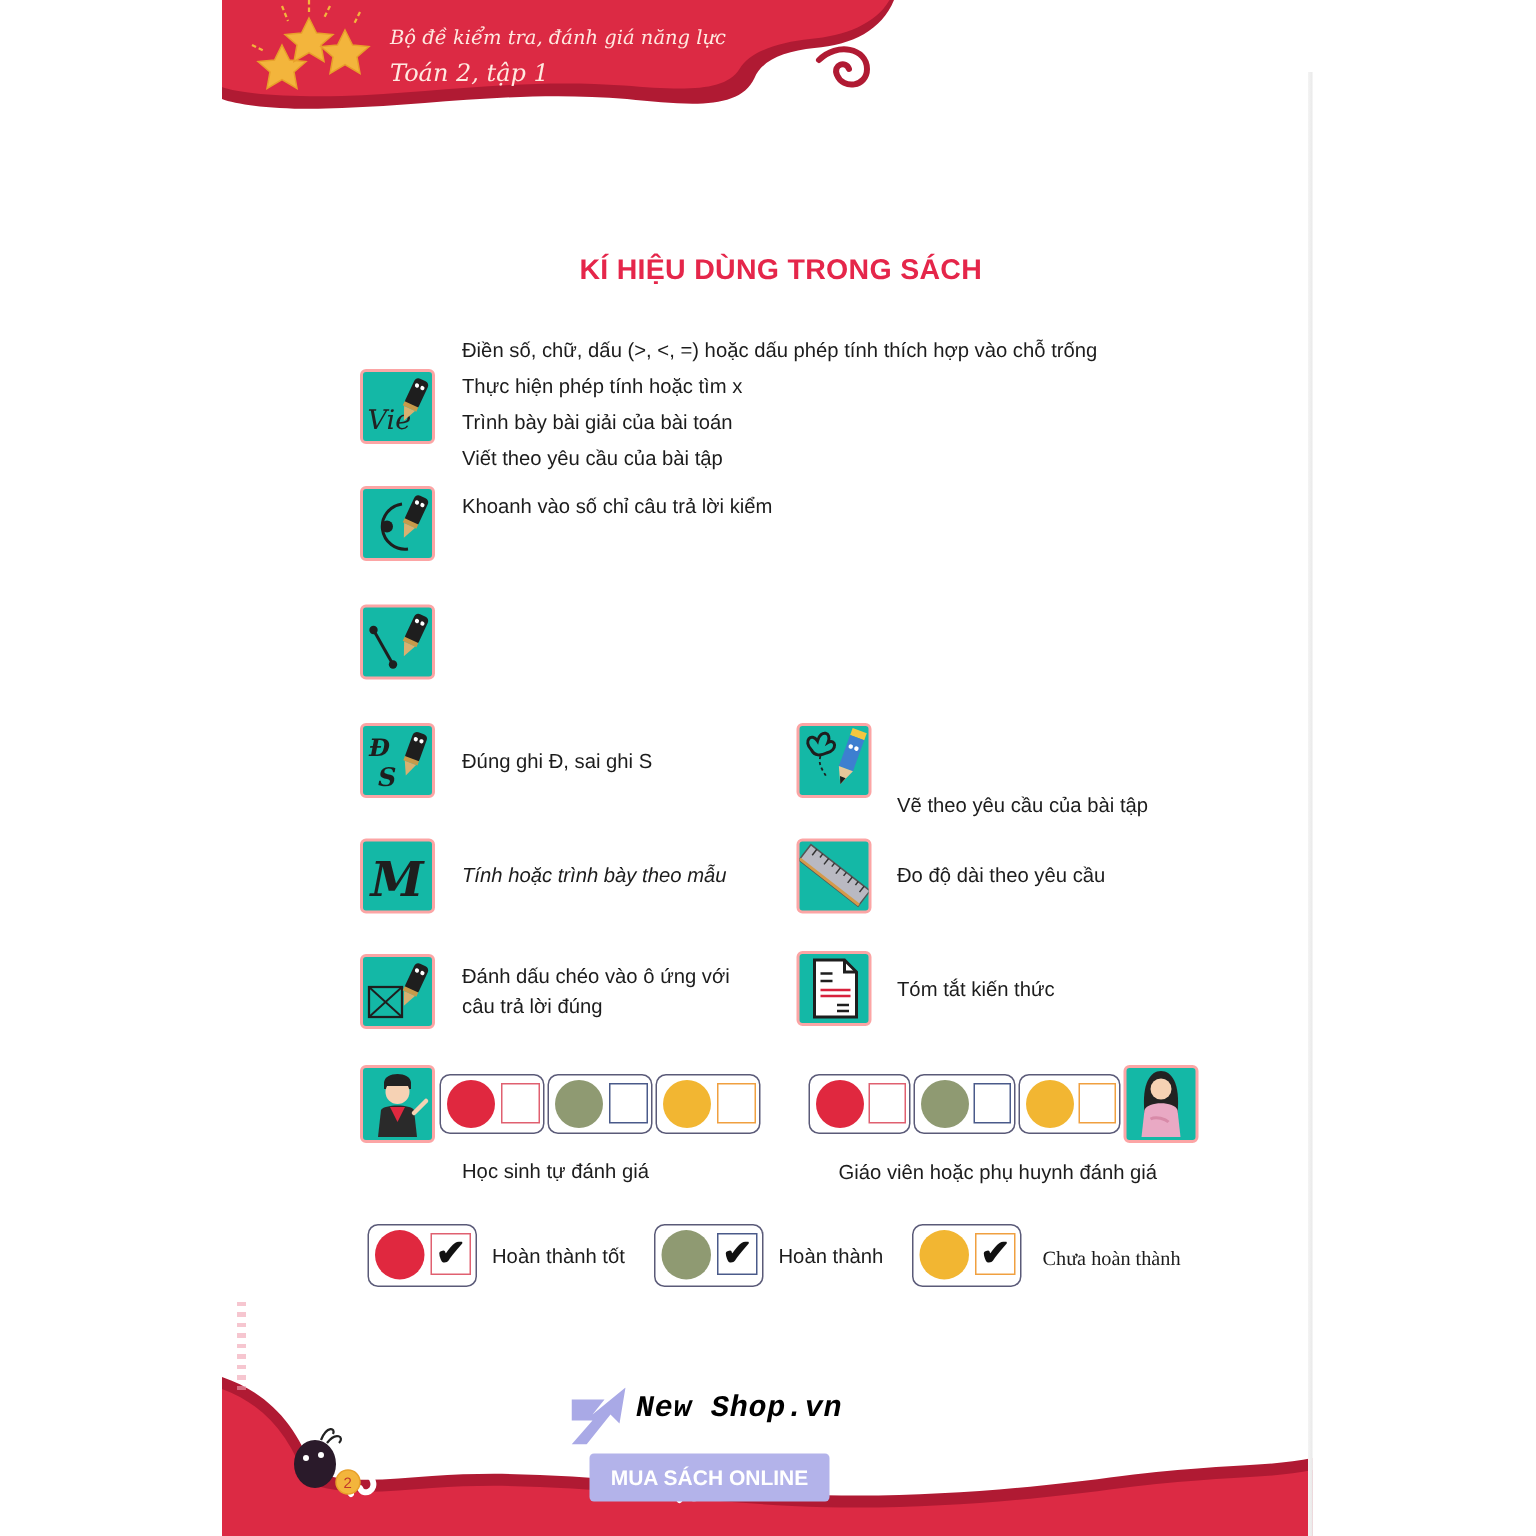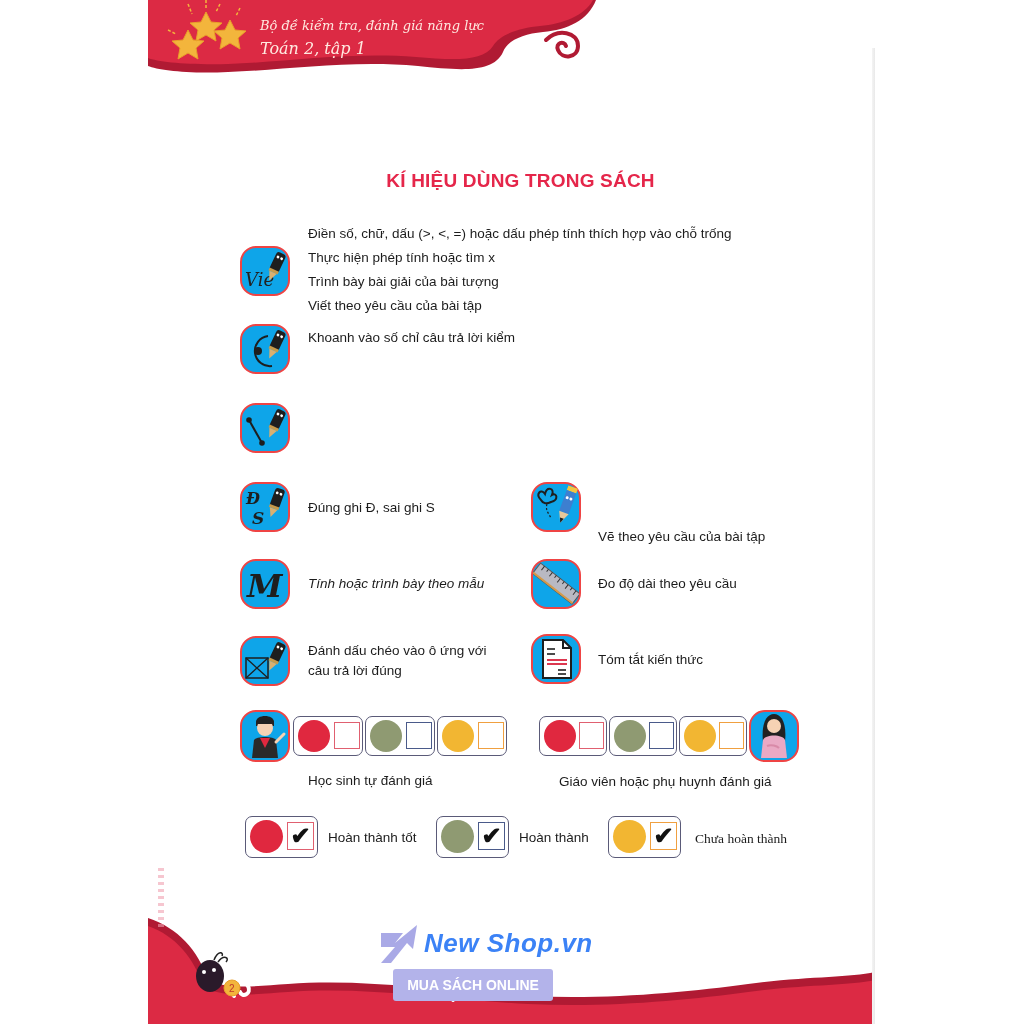--- a/index.html
+++ b/index.html
@@ -23,34 +23,34 @@
   }
   .header-sub { font-size: 13px; line-height: 16px; }
   .header-title { font-size: 16px; line-height: 22px; margin-top: 4px; }
 
   .page-title {
     position: absolute; left: 0; width: 745px; top: 170px; text-align: center;
     font-weight: bold; font-size: 19px; color: #e5264a; letter-spacing: 0.2px;
   }
 
   .icon-box {
-    position: absolute; width: 50px; height: 50px; border: 2px solid #ef4444; border-radius: 16px;
-    background: #0ea5e9; box-sizing: border-box;
+    position: absolute; width: 50px; height: 50px; border: 2px solid #fca5a5; border-radius: 4px;
+    background: #14b8a6; box-sizing: border-box;
   }
   .icon-box svg { position: absolute; left: 0; top: 0; }
 
   .desc { position: absolute; font-size: 13.5px; line-height: 24px; color: #1c1c1c; }
   .desc-line { display: block; white-space: nowrap; }
 
   .mood-group { position: absolute; height: 40px; border: 1.5px solid #5a5a78; border-radius: 7px; background: #fff; box-sizing: border-box; }
   .face { position: absolute; border-radius: 50%; }
   .cb { position: absolute; background: #fff; border: 1.5px solid; box-sizing: border-box; }
 
   .caption { position: absolute; font-size: 13.5px; color: #1c1c1c; white-space: nowrap; }
-  .wm-text { position: absolute; left: 424px; top: 928px; font-size: 26px; font-weight: bold; color: #3b82f6; font-style: italic; letter-spacing: 0.5px; }
+  .wm-text { position: absolute; left: 424px; top: 928px; font-size: 20px; font-weight: bold; color: #000000; font-style: italic; letter-spacing: 0.5px; font-family: Liberation Mono, monospace; }
   .wm-button {
     position: absolute; left: 393px; top: 969px; width: 160px; height: 32px; background: #b3b3ea;
     border-radius: 3px; color: #ffffff; font-weight: bold; font-size: 14px; text-align: center; line-height: 32px;
   }
   .footer-banner { position: absolute; left: 0; top: 900px; width: 727px; height: 124px; }
 </style>
 </head>
 <body>
 
 <div class="page">
@@ -87,21 +87,21 @@
         <circle cx="32" cy="9" r="1.4" fill="#fff"></circle>
           <circle cx="36" cy="9" r="1.4" fill="#fff"></circle>
         <rect x="29" y="22" width="10" height="3" fill="#c79a4a"></rect>
         <polygon points="30,25 38,25 34,34" fill="#d9b070"></polygon>
       </g>
     </svg>
   </div>
   <div class="desc" style="left:160px; top:222px;">
     <span class="desc-line">Điền số, chữ, dấu (&gt;, &lt;, =) hoặc dấu phép tính thích hợp vào chỗ trống</span>
     <span class="desc-line">Thực hiện phép tính hoặc tìm x</span>
-    <span class="desc-line">Trình bày bài giải của bài tượng</span>
+    <span class="desc-line">Trình bày bài giải của bài toán</span>
     <span class="desc-line">Viết theo yêu cầu của bài tập</span>
   </div>
 
   <div class="icon-box" style="left:92px; top:324px;">
     <svg width="46" height="46" viewBox="0 0 46 46">
       <path d="M26,10 A15,15 0 1,0 30,40" fill="none" stroke="#1e1e1e" stroke-width="2"></path>
       <circle cx="16" cy="25" r="4" fill="#1e1e1e"></circle>
       <g transform="rotate(25 34 18)">
         <rect x="29" y="4" width="10" height="20" rx="3" fill="#1e1e1e"></rect>
         <circle cx="32" cy="9" r="1.4" fill="#fff"></circle>

